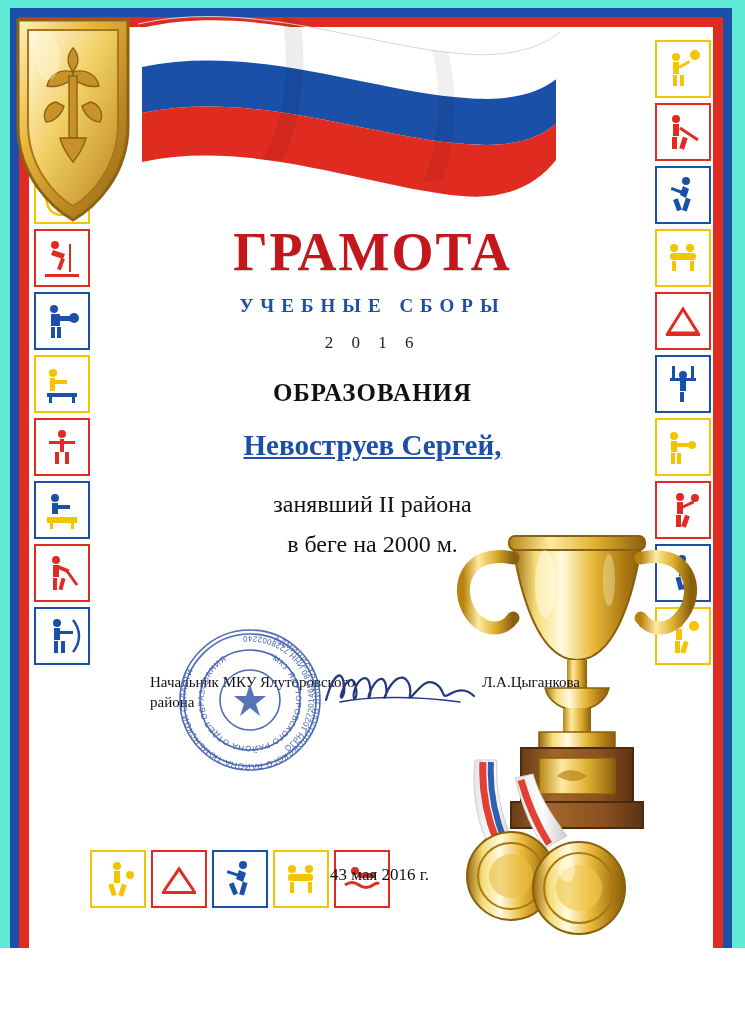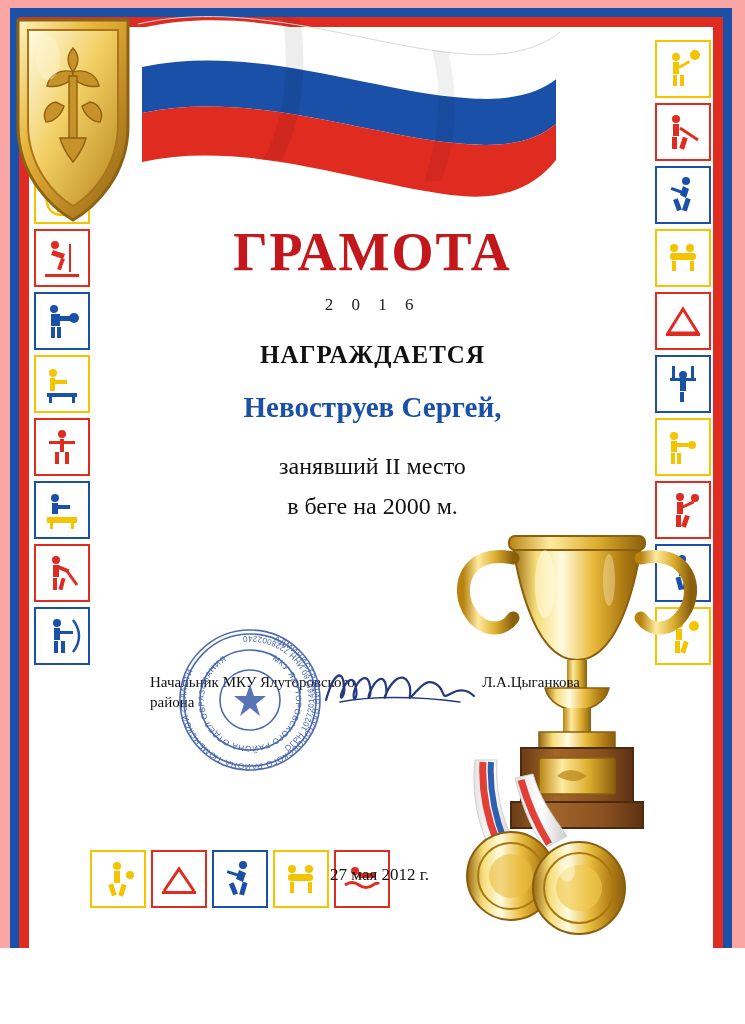--- a/index.html
+++ b/index.html
@@ -11,21 +11,21 @@
     width: 745px;
     height: 1024px;
     font-family: "Liberation Serif", serif;
     overflow: hidden;
   }
 
   #certificate {
     position: relative;
     width: 745px;
     height: 948px;
-    background: #fca5a5;
+    background: #5eead4;
     overflow: hidden;
   }
 
   
   .frame-outer {
     position: absolute;
     left: 10px; top: 8px;
     width: 722px; height: 1005px;
     border: 9px solid #1a50a8;
     box-sizing: border-box;
@@ -152,20 +152,21 @@
     color: #111111;
     letter-spacing: 1px;
     margin: 0 0 22px 0;
   }
   .recipient {
     font-family: "Liberation Serif", serif;
     font-weight: bold;
     font-size: 29px;
     color: #1a50a8;
     margin: 0 0 26px 0;
+    text-decoration: underline;
   }
   .line {
     font-family: "Liberation Serif", serif;
     font-size: 24px;
     color: #111111;
     margin: 0 0 8px 0;
     line-height: 1.35;
   }
   .line .u { text-decoration: underline; font-weight: bold; }
 
@@ -560,25 +561,26 @@
       </g>
       <path d="M6 14 C120 -12 240 38 334 44 C384 48 414 34 428 22" fill="none" stroke="#d8d8d8" stroke-width="1"></path>
 
       <path d="M150 6 C160 60 150 120 130 150 L150 150 C170 112 176 56 168 10 Z" fill="#000" opacity="0.07"></path>
       <path d="M300 40 C312 86 306 130 292 172 L310 170 C326 128 326 82 316 42 Z" fill="#000" opacity="0.06"></path>
     </svg>
   </div>
 
   <div class="content">
     <h1 class="title">ГРАМОТА</h1>
+    <div class="subtitle">УЧЕБНЫЕ СБОРЫ</div>
     <div class="year">2 0 1 6</div>
-    <div class="awarded">НАГРАЖДАЕТСЯ</div>
+    <div class="awarded">ОБРАЗОВАНИЯ</div>
     <div class="recipient">Невоструев Сергей,</div>
     <div class="line">
-      <span>занявший II место</span>
+      <span>занявший II района</span>
     </div>
     <div class="line">
       <span>в беге на 2000 м.</span>
     </div>
   </div>
 
   <div class="stamp">
     <svg viewBox="0 0 160 160" width="160" height="160">
       <defs>
         <path id="arc-outer" d="M80,80 m-62,0 a62,62 0 1,1 124,0"></path>
@@ -614,21 +616,21 @@
 
   <div class="sign-block">
     <div class="sign-row">
       <div class="sign-left">
         <div>Начальник МКУ Ялуторовского района</div>
       </div>
       <div class="sign-name">Л.А.Цыганкова</div>
     </div>
   </div>
 
-  <div class="date">27 мая 2012 г.</div>
+  <div class="date">43 мая 2016 г.</div>
 
   <div class="trophy">
     <svg viewBox="0 0 300 430" width="300" height="430">
       <defs>
         <linearGradient id="gold1" x1="0" y1="0" x2="1" y2="0">
           <stop offset="0%" stop-color="#9a6a10"></stop>
           <stop offset="18%" stop-color="#f6dd7a"></stop>
           <stop offset="38%" stop-color="#fffbe0"></stop>
           <stop offset="62%" stop-color="#e9bb3c"></stop>
           <stop offset="85%" stop-color="#b07d14"></stop>

